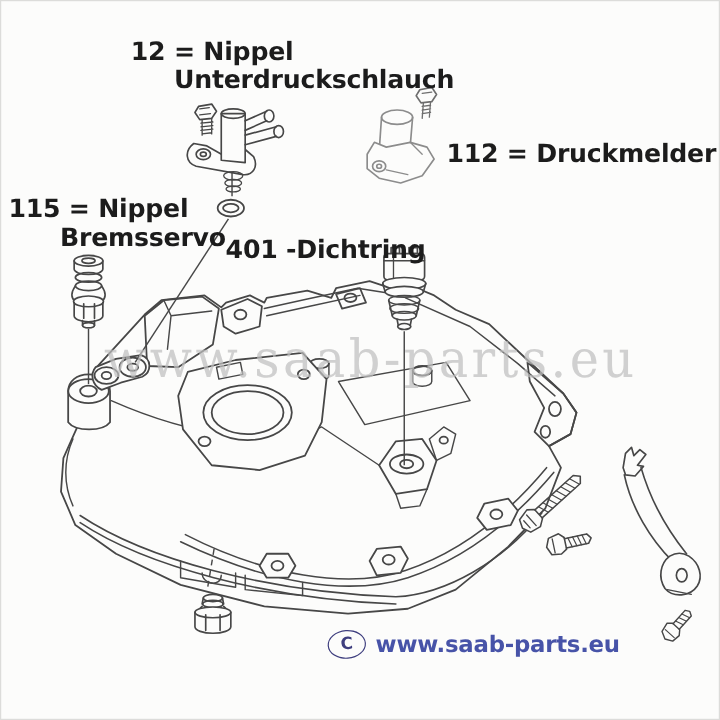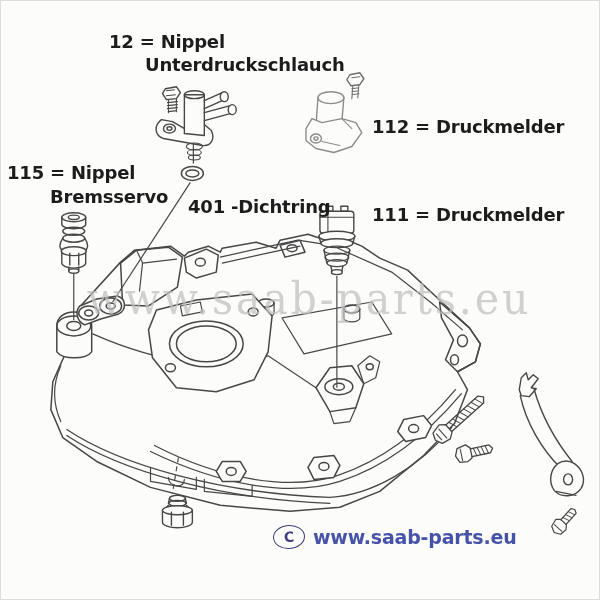--- a/index.html
+++ b/index.html
@@ -9,21 +9,21 @@
     box-sizing:border-box;
     border:1px solid #dcdcda;
     background:#fcfcfb;
     font-family:"DejaVu Sans", sans-serif;
     overflow:hidden;
   }
   svg{position:absolute;left:0;top:0;}
   .lbl{
     position:absolute;
     font-weight:bold;
-    font-size:18px;
+    font-size:21px;
     color:#1c1c1c;
     letter-spacing:-0.2px;
     white-space:nowrap;
   }
   .copyright{
     position:absolute;
     left:272px;top:524px;
     display:flex;align-items:center;gap:8px;
   }
   .c-ellipse{
@@ -236,20 +236,19 @@
 
     <text x="86" y="314" textLength="446" lengthAdjust="spacingAndGlyphs" font-family="DejaVu Serif, serif" font-size="44" letter-spacing="3" fill="#bfbfbf" fill-opacity="0.72">www.saab-parts.eu</text>
   </svg>
 
   <div class="lbl" style="left:108px;top:30px;">12 = Nippel</div>
   <div class="lbl" style="left:144px;top:53px;">Unterdruckschlauch</div>
   <div class="lbl" style="left:371px;top:115px;text-align:right;">112 = Druckmelder</div>
   <div class="lbl" style="left:6px;top:161px;">115 = Nippel</div>
   <div class="lbl" style="left:49px;top:185px;">Bremsservo</div>
   <div class="lbl" style="left:187px;top:195px;">401 -Dichtring</div>
-  <div class="lbl" style="left:371px;top:203px;">111 = Druckmelder</div>
 
   <div class="copyright">
     <span class="c-ellipse">C</span>
     <span class="c-link">www.saab-parts.eu</span>
   </div>
 
 </div>
 
 </body></html>

